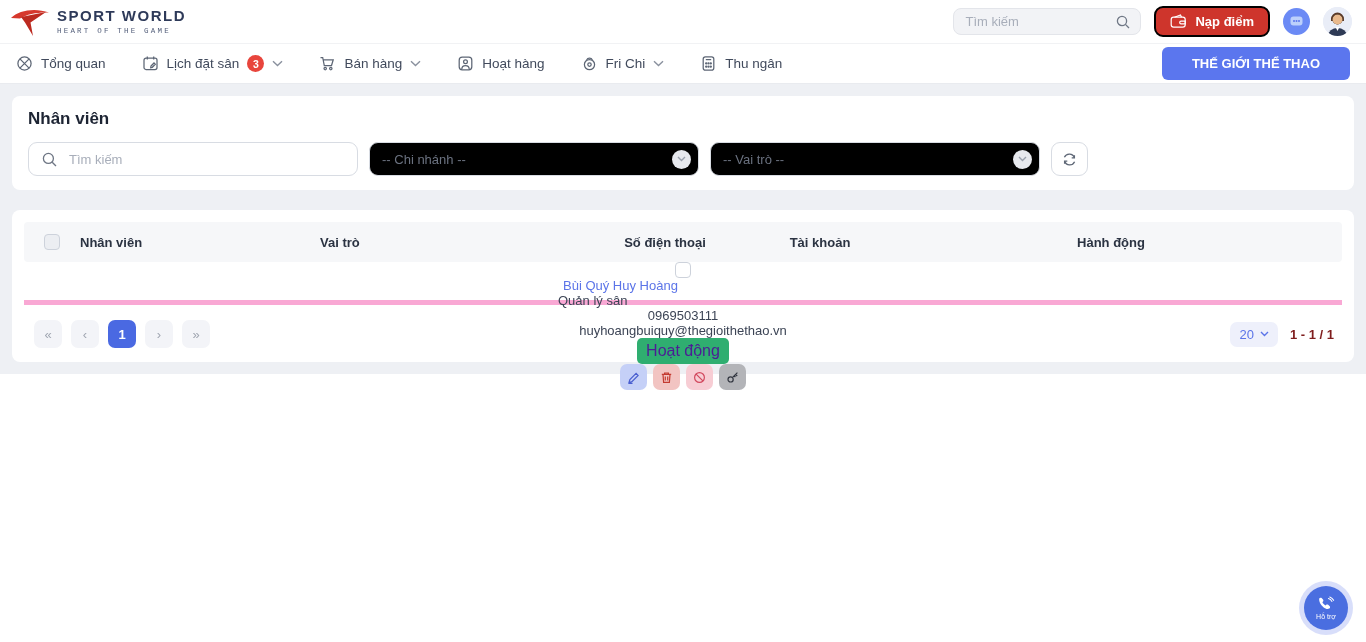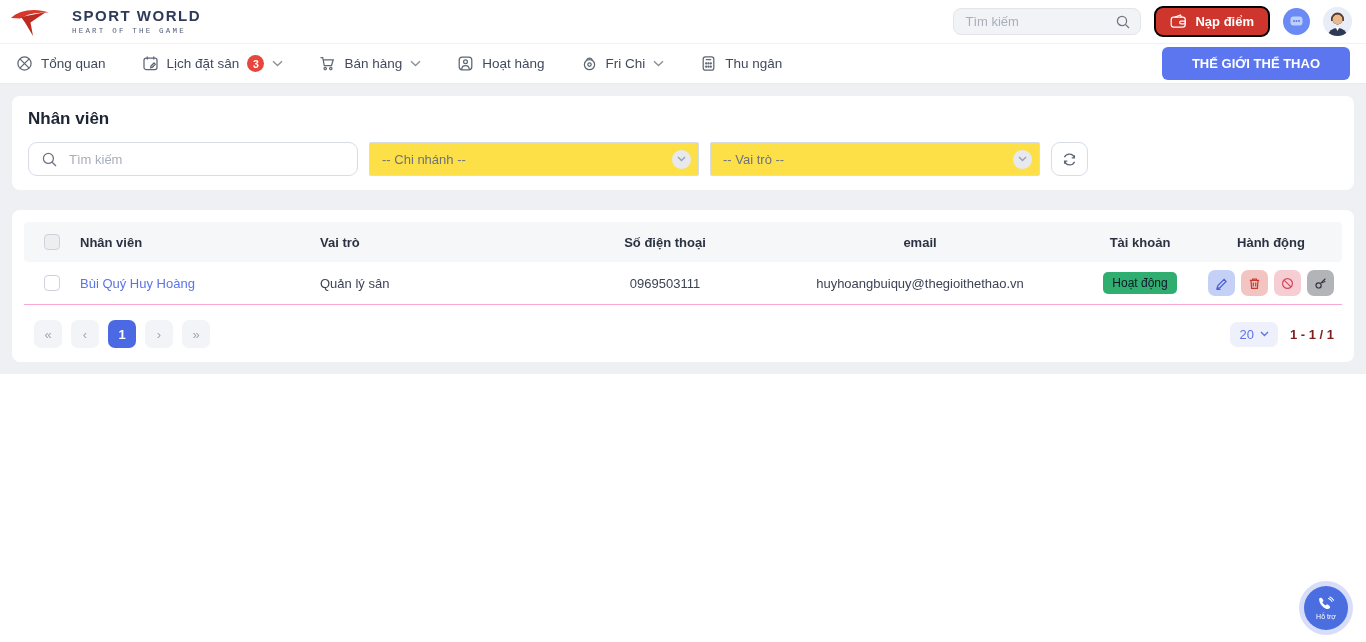--- a/index.html
+++ b/index.html
@@ -3,21 +3,21 @@
 <meta charset="utf-8">
 <style>
   * { box-sizing: border-box; }
   body {
     width: 1366px; height: 642px; margin: 0; position: relative; overflow: hidden;
     background: #ffffff; color: #333a47;
     font-family: "Liberation Sans", sans-serif;
   }
   
   .header { height: 43px; display: flex; align-items: center; padding: 0 14px 0 10px; background: #fff; }
-  .logo { display: flex; align-items: center; gap: 20px; }
+  .logo { display: flex; align-items: center; gap: 5px; }
   .logo-text { display: flex; flex-direction: column; line-height: 1.1; }
   .logo-title { font-size: 15px; font-weight: bold; color: #2e3a59; letter-spacing: 1.5px; }
   .logo-sub { font-size: 7.5px; color: #55607c; letter-spacing: 2.2px; margin-top: 2px; font-family: Liberation Mono, monospace; }
   .header-right { margin-left: auto; display: flex; align-items: center; gap: 13px; }
   .header-search { display: flex; align-items: center; width: 188px; height: 27px; background: #f2f3f6;
     border: 1px solid #e3e5ea; border-radius: 8px; padding: 0 9px; }
   .header-search input { border: 0; background: transparent; outline: 0; flex: 1; min-width: 0; font-size: 13px; color: #333; font-family: inherit; }
   input::placeholder { color: #a8aeba; }
   .topup-btn { display: flex; align-items: center; gap: 8px; height: 31px; padding: 0 14px;
     background: #ce352c; border: 2px solid #000000; border-radius: 9px; color: #fff; font-size: 13px; font-weight: bold; cursor: pointer; font-family: inherit; }
@@ -37,41 +37,41 @@
   .card1 { padding: 13px 16px 14px; }
   .card1-top { display: flex; align-items: center; }
   .page-title { font-size: 17px; font-weight: bold; color: #1d2433; }
   .add-btn { margin-left: auto; display: flex; align-items: center; gap: 8px; background: #4f6ce5; color: #fff;
     border: 0; border-radius: 7px; height: 32px; padding: 0 14px; font-size: 13px; cursor: pointer; font-family: inherit; }
   .filter-row { display: flex; align-items: center; gap: 11px; margin-top: 13px; }
   .f-search { display: flex; align-items: center; gap: 9px; width: 330px; height: 34px;
     border: 1px solid #d8dce3; border-radius: 9px; padding: 0 12px; background: #fff; }
   .f-search input { border: 0; outline: 0; flex: 1; min-width: 0; font-size: 13px; color: #333; font-family: inherit; }
   .f-select { display: flex; align-items: center; width: 330px; height: 34px; border: 1px solid #d8dce3;
-    border-radius: 2px; padding: 0 7px 0 12px; font-size: 13px; color: #6b7280; background: #fde047; cursor: pointer; }
+    border-radius: 9px; padding: 0 7px 0 12px; font-size: 13px; color: #6b7280; background: #000000; cursor: pointer; }
   .sel-caret { margin-left: auto; width: 19px; height: 19px; border-radius: 50%; background: #e7e9ee;
     display: flex; align-items: center; justify-content: center; }
   .refresh-btn { width: 37px; height: 34px; border: 1px solid #d8dce3; border-radius: 9px; background: #fff;
     display: flex; align-items: center; justify-content: center; cursor: pointer; }
   
   .card2 { margin-top: 20px; padding: 12px 12px 12px; }
   .thead { display: flex; align-items: center; height: 40px; background: #f6f7f9; border-radius: 4px;
     font-size: 13px; font-weight: bold; color: #2b3342; }
-  .trow { display: flex; align-items: center; height: 43px; border-bottom: 1px solid #f9a8d4; font-size: 13px; color: #3c4455; }
+  .trow { display: flex; align-items: center; height: 43px; border-bottom: 5px solid #f9a8d4; font-size: 13px; color: #3c4455; flex-direction: column; }
   .col-check { width: 56px; display: flex; justify-content: center; }
   .col-name { width: 240px; }
   .col-role { width: 250px; }
   .col-phone { width: 190px; text-align: center; }
   .col-email { width: 320px; text-align: center; }
   .col-account { width: 120px; text-align: center; }
   .col-actions { flex: 1; display: flex; justify-content: center; align-items: center; text-align: center; }
   .cbx { width: 16px; height: 16px; appearance: none; border: 1px solid #cdd2db; border-radius: 4px; background: #fff; margin: 0; cursor: pointer; }
   .cbx.head { background: #eceef2; }
   .name-link { color: #5b74e8; text-decoration: none; cursor: pointer; }
-  .status-badge { display: inline-block; background: #2fae70; color: #0f172a; font-size: 12px; padding: 4px 9px; border-radius: 5px; }
+  .status-badge { display: inline-block; background: #2fae70; color: #4c1d95; font-size: 16px; padding: 4px 9px; border-radius: 5px; }
   .act-btn { width: 27px; height: 26px; border-radius: 7px; border: 0; display: flex; align-items: center;
     justify-content: center; margin: 0 3px; cursor: pointer; padding: 0; }
   .act-edit  { background: #c5d0f7; }
   .act-del   { background: #f2c4c2; }
   .act-block { background: #f7cdd4; }
   .act-key   { background: #b3b4b8; }
   
   .pag-row { display: flex; align-items: center; margin-top: 15px; padding: 0 8px 2px 10px; }
   .pg-btn { width: 28px; height: 28px; border-radius: 7px; background: #f3f4f8; color: #a0a6b1; border: 0;
     font-size: 13px; display: flex; align-items: center; justify-content: center; margin-right: 9px; cursor: pointer; font-family: inherit; }
@@ -276,21 +276,20 @@
   </div>
 
   <div class="card card2">
     <div class="thead">
       <div class="col-check">
           <input type="checkbox" class="cbx head" style="">
         </div>
       <div class="col-name">Nhân viên</div>
       <div class="col-role">Vai trò</div>
       <div class="col-phone">Số điện thoại</div>
-      <div class="col-email">email</div>
       <div class="col-account">Tài khoản</div>
       <div class="col-actions">Hành động</div>
     </div>
 
     <div class="trow">
       <div class="col-check">
           <input type="checkbox" class="cbx" style="">
         </div>
       <div class="col-name"><a class="name-link">Bùi Quý Huy Hoàng</a></div>
       <div class="col-role">Quản lý sân</div>

